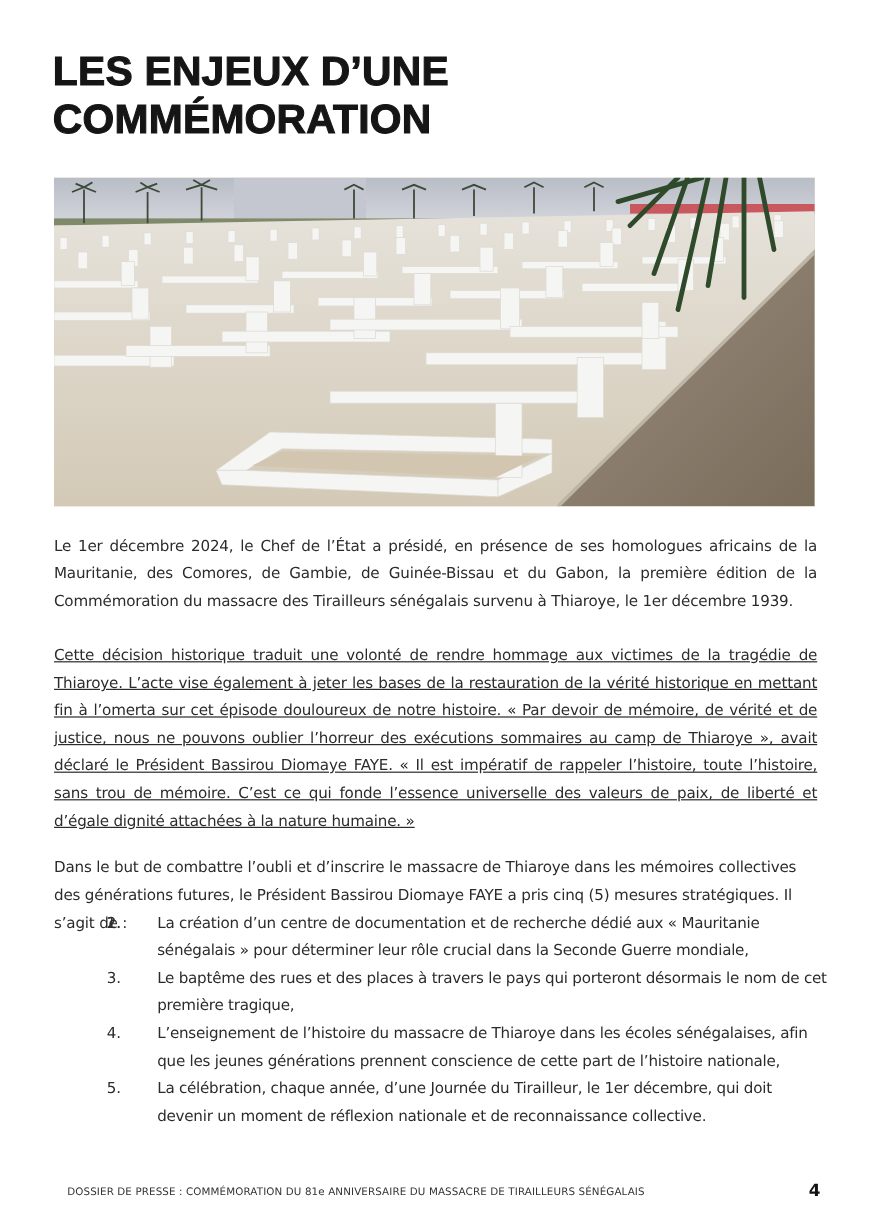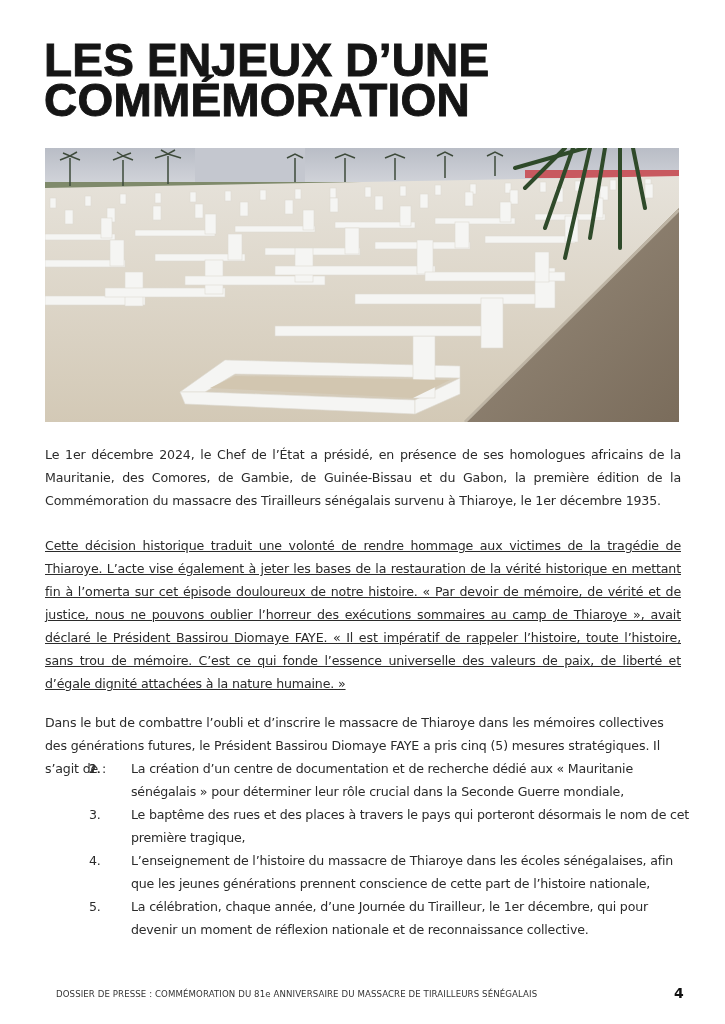--- a/index.html
+++ b/index.html
@@ -4,21 +4,21 @@
   <style>
     html, body { margin: 0; padding: 0; background: #ffffff; }
     body {
       width: 725px; height: 1024px; position: relative; overflow: hidden;
       font-family: "DejaVu Sans", sans-serif;
       color: #2b2b2b;
     }
     .title {
       position: absolute; left: 44px; top: 40px; margin: 0;
       font-family: "Liberation Sans", sans-serif;
-      font-weight: 900; font-size: 46px; line-height: 40px;
+      font-weight: 900; font-size: 34px; line-height: 40px;
       letter-spacing: 0.2px; color: #151515; text-transform: uppercase;
       -webkit-text-stroke: 0.9px #151515;
     }
     .title span { display: block; }
 
     .photo {
       position: absolute; left: 45px; top: 148px; width: 634px; height: 274px;
       overflow: hidden; background: #d9d2c3;
     }
     .photo svg { display: block; width: 100%; height: 100%; }
@@ -197,21 +197,21 @@
       <path d="M528 0 L500 80"></path>
       <path d="M545 0 L520 110"></path>
       <path d="M560 0 L545 90"></path>
       <path d="M575 0 L575 100"></path>
       <path d="M588 0 L600 60"></path>
       <path d="M540 0 L470 20"></path>
     </g>
   </svg>
 </div>
 
-<p class="body-text p1">Le 1er décembre 2024, le Chef de l’État a présidé, en présence de ses homologues africains de la Mauritanie, des Comores, de Gambie, de Guinée-Bissau et du Gabon, la première édition de la Commémoration du massacre des Tirailleurs sénégalais survenu à Thiaroye, le 1er décembre 1935.</p>
+<p class="body-text p1">Le 1er décembre 2024, le Chef de l’État a présidé, en présence de ses homologues africains de la Mauritanie, des Comores, de Gambie, de Guinée-Bissau et du Gabon, la première édition de la Commémoration du massacre des Tirailleurs sénégalais survenu à Thiaroye, le 1er décembre 1939.</p>
 <p class="body-text p2">Cette décision historique traduit une volonté de rendre hommage aux victimes de la tragédie de Thiaroye. L’acte vise également à jeter les bases de la restauration de la vérité historique en mettant fin à l’omerta sur cet épisode douloureux de notre histoire. « Par devoir de mémoire, de vérité et de justice, nous ne pouvons oublier l’horreur des exécutions sommaires au camp de Thiaroye », avait déclaré le Président Bassirou Diomaye FAYE. « Il est impératif de rappeler l’histoire, toute l’histoire, sans trou de mémoire. C’est ce qui fonde l’essence universelle des valeurs de paix, de liberté et d’égale dignité attachées à la nature humaine. »</p>
 <p class="body-text p3">Dans le but de combattre l’oubli et d’inscrire le massacre de Thiaroye dans les mémoires collectives des générations futures, le Président Bassirou Diomaye FAYE a pris cinq (5) mesures stratégiques. Il s’agit de :</p>
 
 <ol class="measures">
   <li class="measure">
     <span class="num">1.</span>
   </li>
   <li class="measure">
     <span class="num">2.</span>
     <span>La création d’un centre de documentation et de recherche dédié aux « Mauritanie sénégalais » pour déterminer leur rôle crucial dans la Seconde Guerre mondiale,</span>
@@ -219,18 +219,18 @@
   <li class="measure">
     <span class="num">3.</span>
     <span>Le baptême des rues et des places à travers le pays qui porteront désormais le nom de cet première tragique,</span>
   </li>
   <li class="measure">
     <span class="num">4.</span>
     <span>L’enseignement de l’histoire du massacre de Thiaroye dans les écoles sénégalaises, afin que les jeunes générations prennent conscience de cette part de l’histoire nationale,</span>
   </li>
   <li class="measure">
     <span class="num">5.</span>
-    <span>La célébration, chaque année, d’une Journée du Tirailleur, le 1er décembre, qui pour devenir un moment de réflexion nationale et de reconnaissance collective.</span>
+    <span>La célébration, chaque année, d’une Journée du Tirailleur, le 1er décembre, qui doit devenir un moment de réflexion nationale et de reconnaissance collective.</span>
   </li>
 </ol>
 
 <div class="footer">DOSSIER DE PRESSE : COMMÉMORATION DU 81e ANNIVERSAIRE DU MASSACRE DE TIRAILLEURS SÉNÉGALAIS</div>
 <div class="page-num">4</div>
 
 </body></html>

